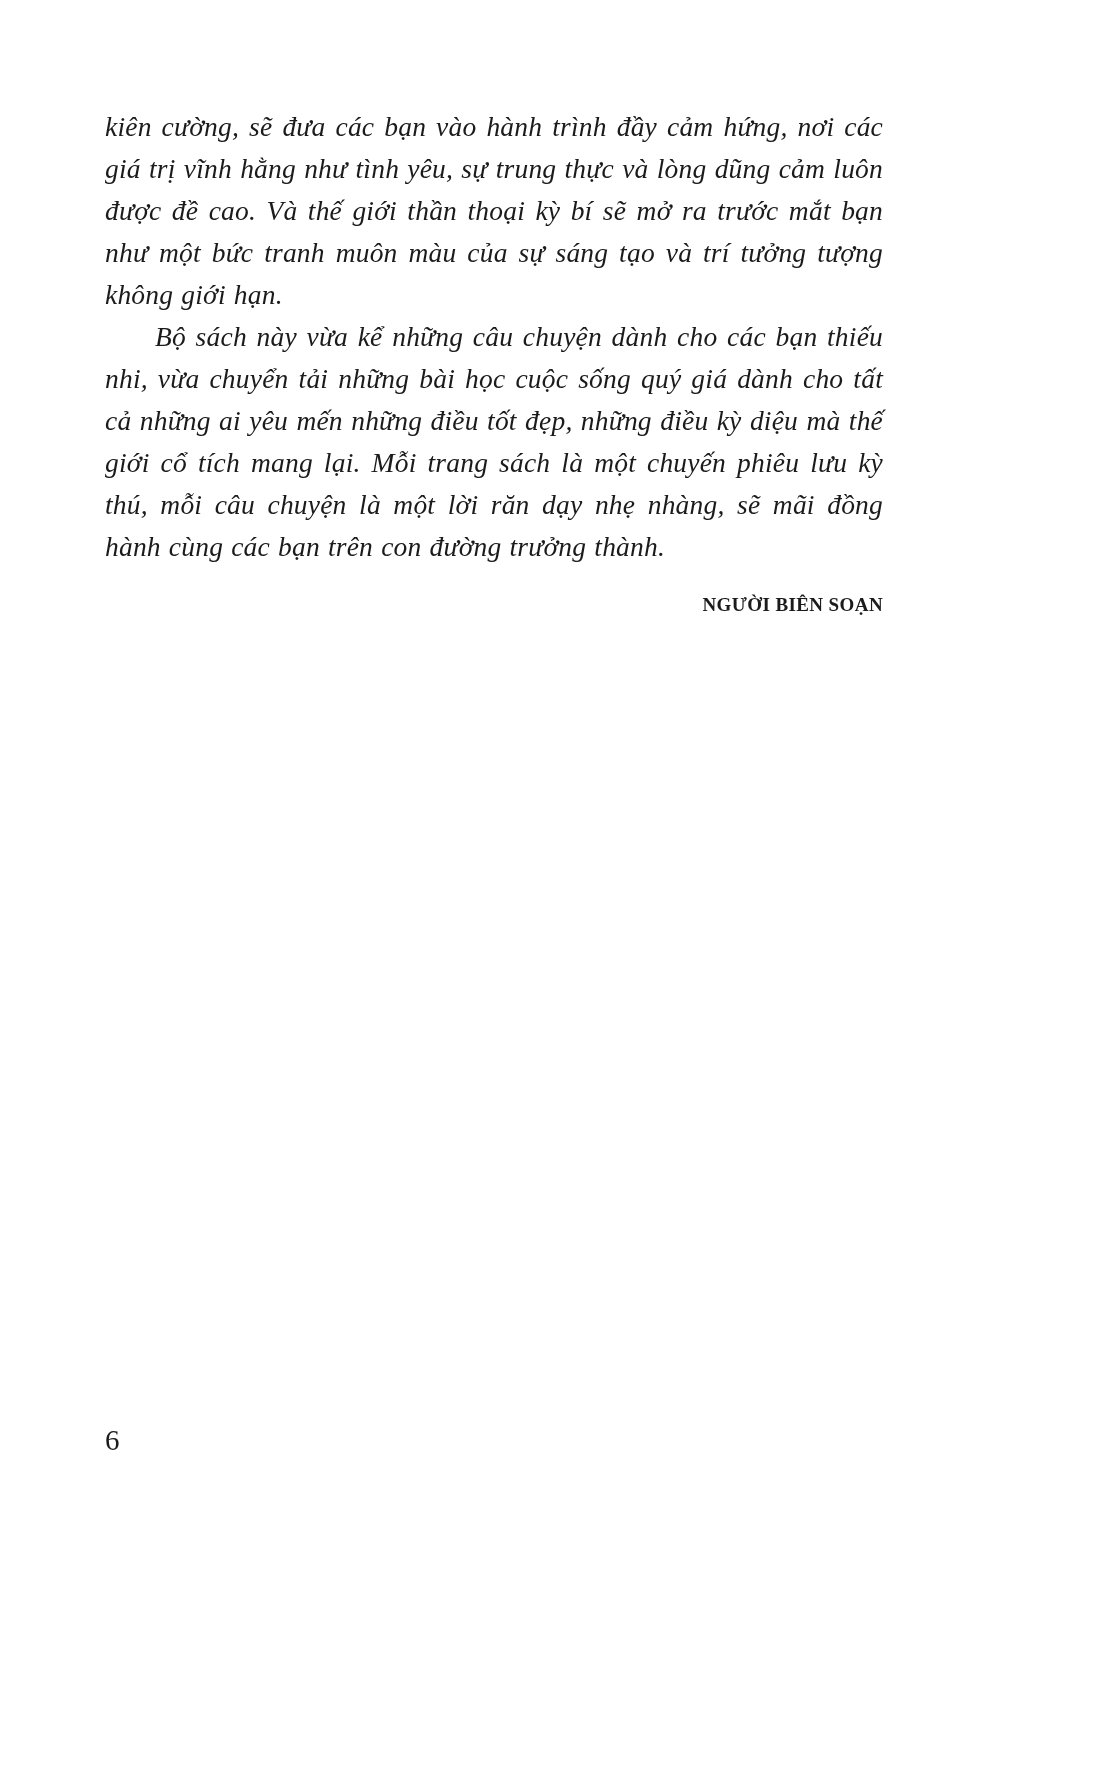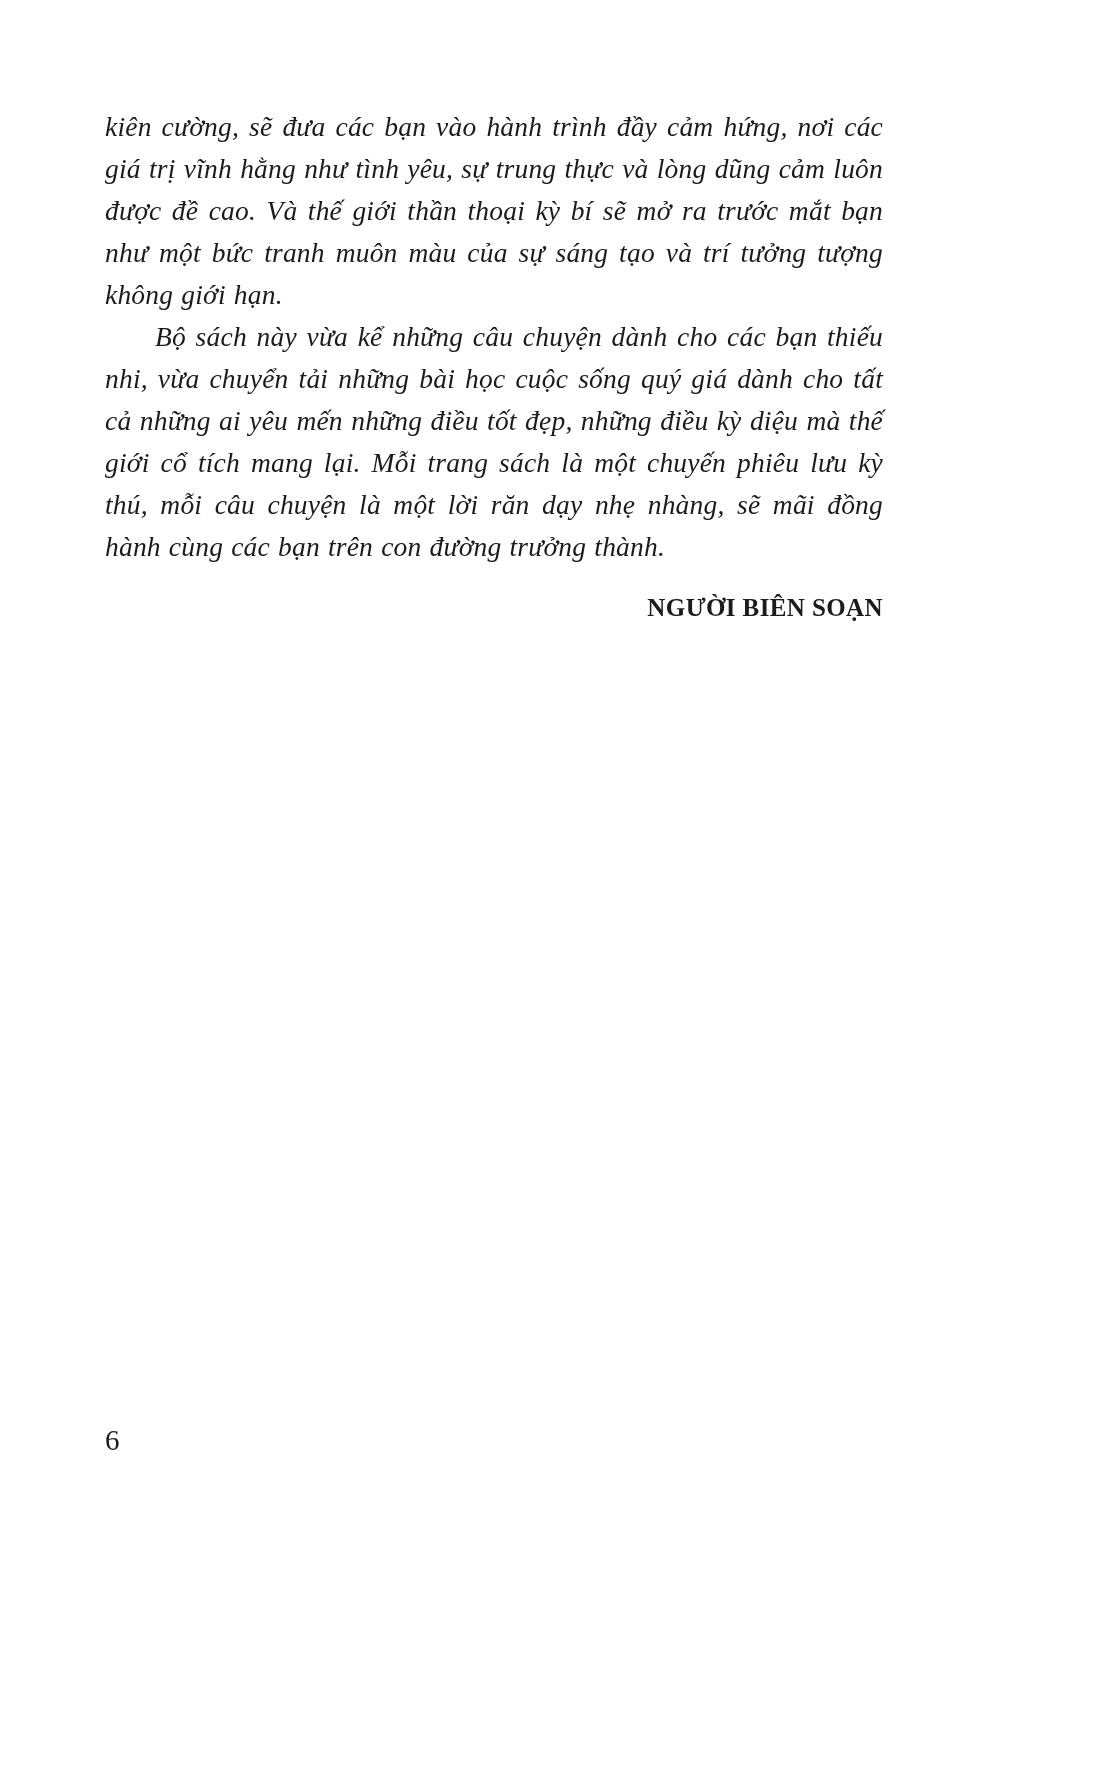--- a/index.html
+++ b/index.html
@@ -36,21 +36,21 @@
     word-spacing: 1px;
   }
   .body-par.indented {
     text-indent: 50px;
   }
   .signature {
     margin-top: 26px;
     text-align: right;
     font-style: normal;
     font-weight: bold;
-    font-size: 25px;
+    font-size: 19px;
     letter-spacing: 0.4px;
   }
   .page-number {
     position: absolute;
     left: 105px;
     top: 1426px;
     font-size: 29px;
     font-style: normal;
     line-height: 1;
   }

